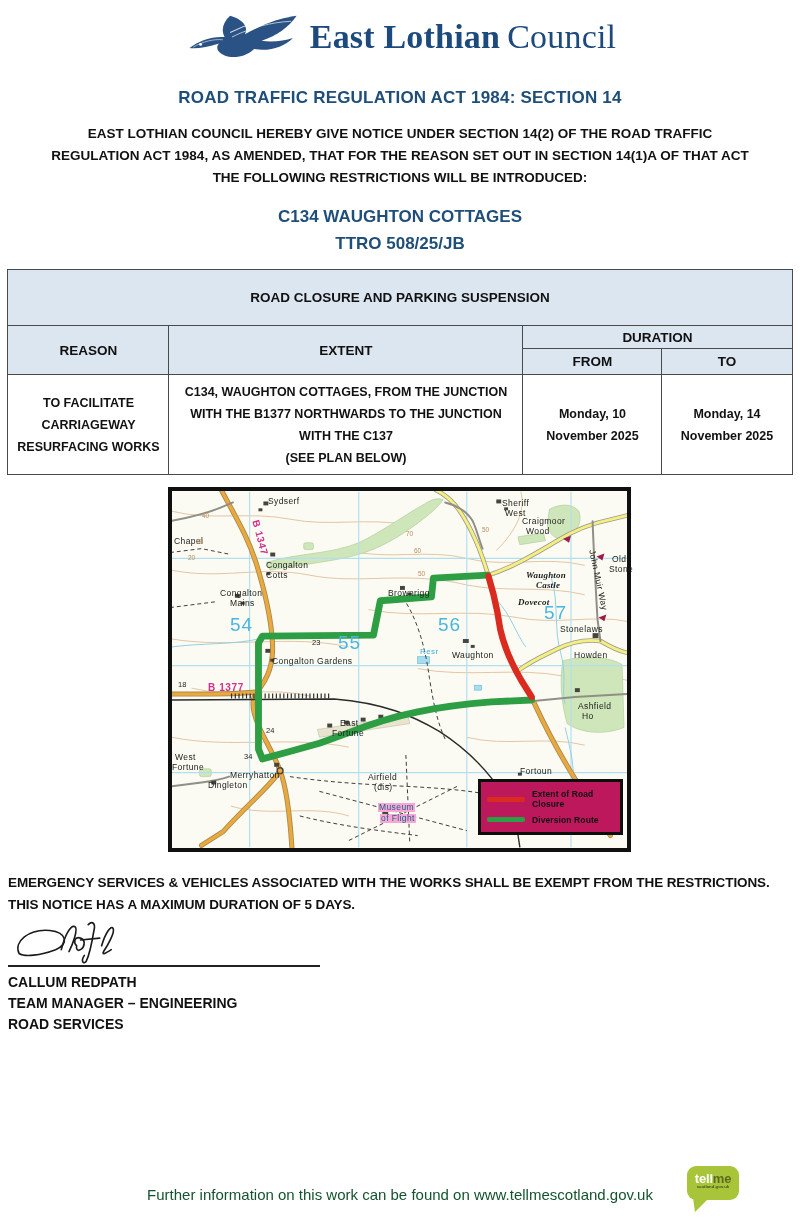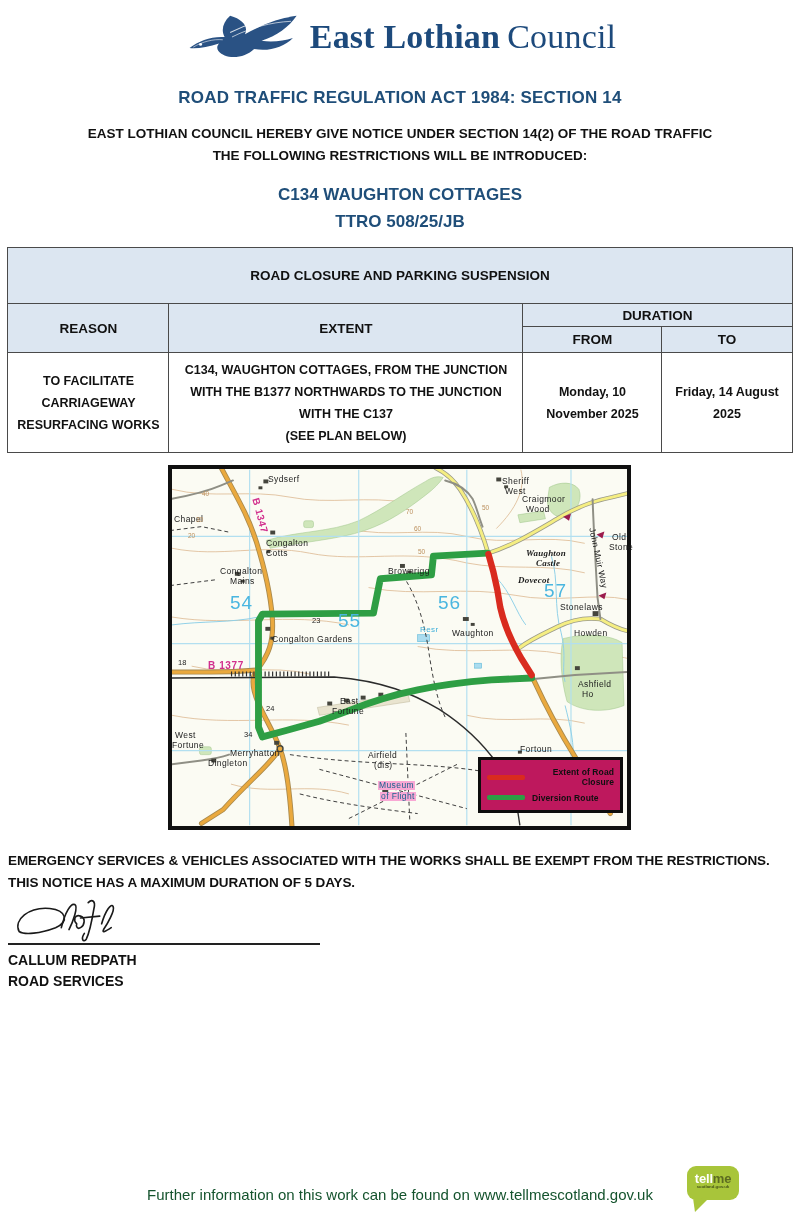--- a/index.html
+++ b/index.html
@@ -19,21 +19,21 @@
   
   table.t{border-collapse:collapse;width:784px;margin:12px auto 0;table-layout:fixed;}
   table.t th,table.t td{border:1px solid #4a4a4a;}
   table.t th{background:#dce6f1;font-size:13.5px;font-weight:700;padding:0;}
   .th-title{height:55px;}
   .th-dur{height:22px;}
   .th-sub{height:25px;}
   table.t td{height:99px;text-align:center;vertical-align:middle;font-size:12.5px;font-weight:700;line-height:22px;padding:0 6px;background:#fff;}
 
   
-  .map{position:relative;width:455px;height:357px;border:4px solid #101010;margin:12px 0 8px 168px;background:#fbfbf3;text-align:right;}
+  .map{position:relative;width:455px;height:357px;border:4px solid #101010;margin:12px 0 8px 168px;background:#fbfbf3;}
   .map svg{position:absolute;left:0;top:0;}
   .ml{position:absolute;font-size:8.5px;color:#1c1c1c;white-space:nowrap;letter-spacing:.4px;line-height:1;transform-origin:left top;}
   .ml.gn{font-size:19px;color:#4ab6e0;letter-spacing:1px;}
   .ml.pk{color:#d12f8d;font-size:10px;font-weight:700;letter-spacing:.6px;}
   .ml.ct{color:#bb8f5c;font-size:6.5px;letter-spacing:0;}
   .ml.bl{color:#3fb0da;font-size:8px;}
   .ml.sm{font-size:7.5px;letter-spacing:0;}
   .ml.gothic{font-family:"Liberation Serif",serif;font-style:italic;font-weight:700;font-size:9px;letter-spacing:.2px;}
   .ml.mus{color:#19618e;background:#f9a8d4;padding:0 1px;}
   .legend{position:absolute;left:306px;top:288px;width:145px;height:56px;border:3px solid #0d0d0d;background:#be185d;
@@ -69,20 +69,21 @@
     <path d="M10,40 C20,34 32,31 42,32" stroke="#ffffff" stroke-width="1" fill="none" opacity="0.6"></path>
     <circle cx="18" cy="37" r="1.6" fill="#ffffff"></circle>
   </svg>
   <div class="logo-text"><b>East Lothian</b><span class="light">Council</span></div>
 </div>
 
 <div class="doc-title">ROAD TRAFFIC REGULATION ACT 1984: SECTION 14</div>
 
 <div class="intro">
   <div>EAST LOTHIAN COUNCIL HEREBY GIVE NOTICE UNDER SECTION 14(2) OF THE ROAD TRAFFIC</div>
+  <div>REGULATION ACT 1984, AS AMENDED, THAT FOR THE REASON SET OUT IN SECTION 14(1)A OF THAT ACT</div>
   <div>THE FOLLOWING RESTRICTIONS WILL BE INTRODUCED:</div>
 </div>
 
 <div class="scheme">
   <div>C134 WAUGHTON COTTAGES</div>
   <div>TTRO 508/25/JB</div>
 </div>
 
 <table class="t">
   <colgroup>
@@ -104,21 +105,21 @@
     <th class="th-sub">FROM</th>
     <th class="th-sub">TO</th>
   </tr>
   <tr>
     <td>TO FACILITATE CARRIAGEWAY RESURFACING WORKS</td>
     <td>
       <div>C134, WAUGHTON COTTAGES, FROM THE JUNCTION WITH THE B1377 NORTHWARDS TO THE JUNCTION WITH THE C137</div>
       <div>(SEE PLAN BELOW)</div>
     </td>
     <td>Monday, 10 November 2025</td>
-    <td>Friday, 14 August 2025</td>
+    <td>Monday, 14 November 2025</td>
   </tr>
 </tbody>
   </table>
 
 <div class="map">
   <svg width="455" height="357" viewBox="0 0 463 362">
 
     <g stroke="#d9b084" stroke-width="0.8" fill="none" opacity="0.9">
       <path d="M0,20 C40,30 80,20 120,28 C160,36 200,26 240,34"></path>
       <path d="M0,80 C50,90 90,75 140,85 C190,95 240,80 300,95 C340,103 380,95 420,105"></path>
@@ -329,20 +330,21 @@
     <path d="M52,34 C56,18 62,8 66,10 C70,12 64,28 60,36"></path>
     <path d="M68,30 C64,26 66,20 72,22 C78,24 76,32 72,34 C69,36 67,33 68,30"></path>
     <path d="M80,8 C84,4 88,6 86,14 C84,26 82,38 78,46 C75,50 72,46 76,40"></path>
     <path d="M72,24 L92,22"></path>
     <path d="M94,30 C98,16 104,8 106,12 C108,16 100,30 96,36 C94,40 98,38 104,34"></path>
   </g>
 </svg>
 <div class="sig-line"></div>
 <div class="signatory">
   <div>CALLUM REDPATH</div>
+  <div>TEAM MANAGER – ENGINEERING</div>
   <div>ROAD SERVICES</div>
 </div>
 
 <div class="footer-text">Further information on this work can be found on www.tellmescotland.gov.uk</div>
 <div class="tm-logo">
   <div class="tm-bubble">
     <div class="tm-word"><span class="w">tell</span><span class="m">me</span></div>
     <div class="tm-sub">scotland.gov.uk</div>
   </div>
   <div class="tm-tail"></div>

